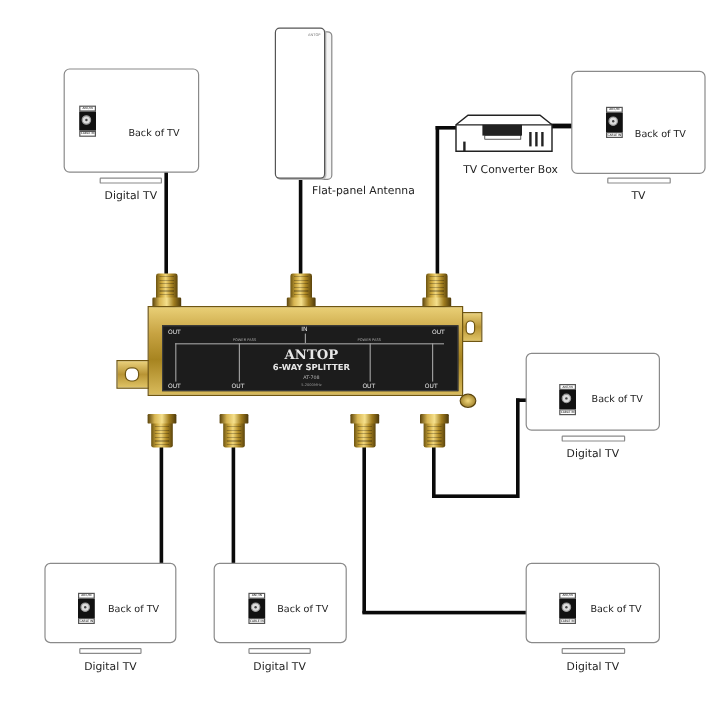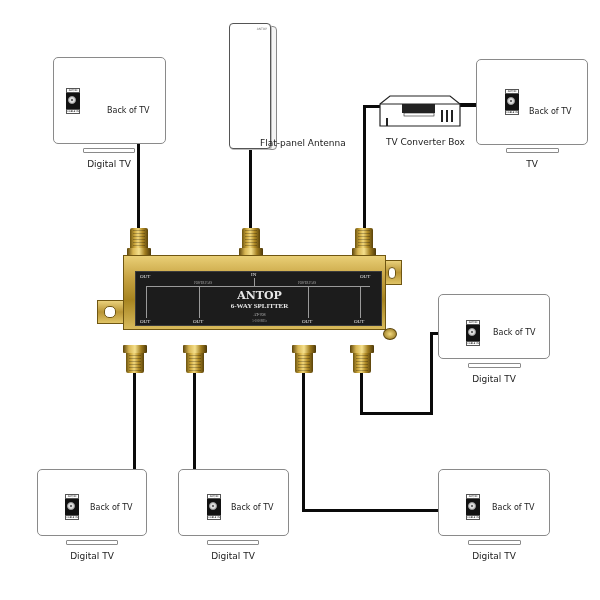--- a/index.html
+++ b/index.html
@@ -26,21 +26,21 @@
      background:linear-gradient(90deg,#5a430b,#d8b653,#f5e08c,#a07c1e,#4c380a); border-radius:1px; }
   .connector.up::before { bottom:0; }
   .connector.down::before { top:0; }
   .connector .thread { position:absolute; left:3px; right:3px; top:2px; bottom:10px;
      background:repeating-linear-gradient(0deg, rgba(0,0,0,0.25) 0 1px, transparent 1px 3px); }
   .connector.down .thread { top:10px; bottom:2px; }
   .splitter-body { position:absolute; left:123px; top:255px; width:263px; height:75px;
      background:linear-gradient(180deg,#e9cf76 0%,#c7a342 30%,#a78420 60%,#d9bb5c 100%);
      border:1px solid #6f5612; box-sizing:border-box; }
   .splitter-plate { position:absolute; left:135px; top:271px; width:247px; height:55px; background:#1c1c1c; border:1px solid #3b3b3b; box-sizing:border-box; }
-  .plate-text { position:absolute; color:#e8e8e8; white-space:nowrap;font-family:Liberation Serif, serif; }
+  .plate-text { position:absolute; color:#e8e8e8; white-space:nowrap; }
   .ear { position:absolute; background:linear-gradient(180deg,#ead17c,#b89434,#e0c466); border:1px solid #6f5612; box-sizing:border-box; }
   .ear .hole { position:absolute; background:#fff; border:1px solid #6f5612; border-radius:5px; box-sizing:border-box; }
   .plate-line { position:absolute; background:#9a9a9a; }
 </style>
 </head>
 <body>
 
 <div class="cable" style="left:75px;top:101px;width:64px;height:3px;"></div>
 <div class="cable" style="left:137px;top:101px;width:3px;height:130px;"></div>
 
@@ -74,21 +74,21 @@
   <div class="back-label" style="left:107px;top:106px;">Back of TV</div>
   <div class="tv-stand" style="left:83px;top:148px;width:52px;"></div>
   <div class="tv-label" style="left:49px;top:159px;">Digital TV</div>
 </div>
 
 <div>
   <div class="abs" style="left:233px;top:26px;width:42px;height:122px;border:1px solid #888;border-radius:4px;background:#f4f4f4;"></div>
   <div class="abs" style="left:229px;top:23px;width:40px;height:124px;border:1px solid #555;border-radius:4px;background:#fff;box-shadow:1px 1px 0 #bbb;">
     <div class="abs" style="right:3px;top:3px;font-size:3px;color:#777;">ANTOP</div>
   </div>
-  <div class="label" style="left:260px;top:138px;">Flat-panel Antenna</div>
+  <div class="label" style="left:260px;top:155px;">Flat-panel Antenna</div>
 </div>
 
 <div>
   <svg class="abs" style="left:378px;top:92px;" width="84" height="36">
     <polygon points="2,12 12,4 72,4 82,12 82,34 2,34" fill="#fff" stroke="#222" stroke-width="1.2"></polygon>
     <line x1="2" y1="12" x2="82" y2="12" stroke="#222" stroke-width="1"></line>
     <rect x="24" y="12" width="33" height="9" fill="#222"></rect>
     <rect x="26" y="21" width="30" height="3" fill="#fff" stroke="#222" stroke-width="0.6"></rect>
     <rect x="8" y="26" width="2" height="8" fill="#222"></rect>
     <rect x="63" y="18" width="2" height="12" fill="#222"></rect>

